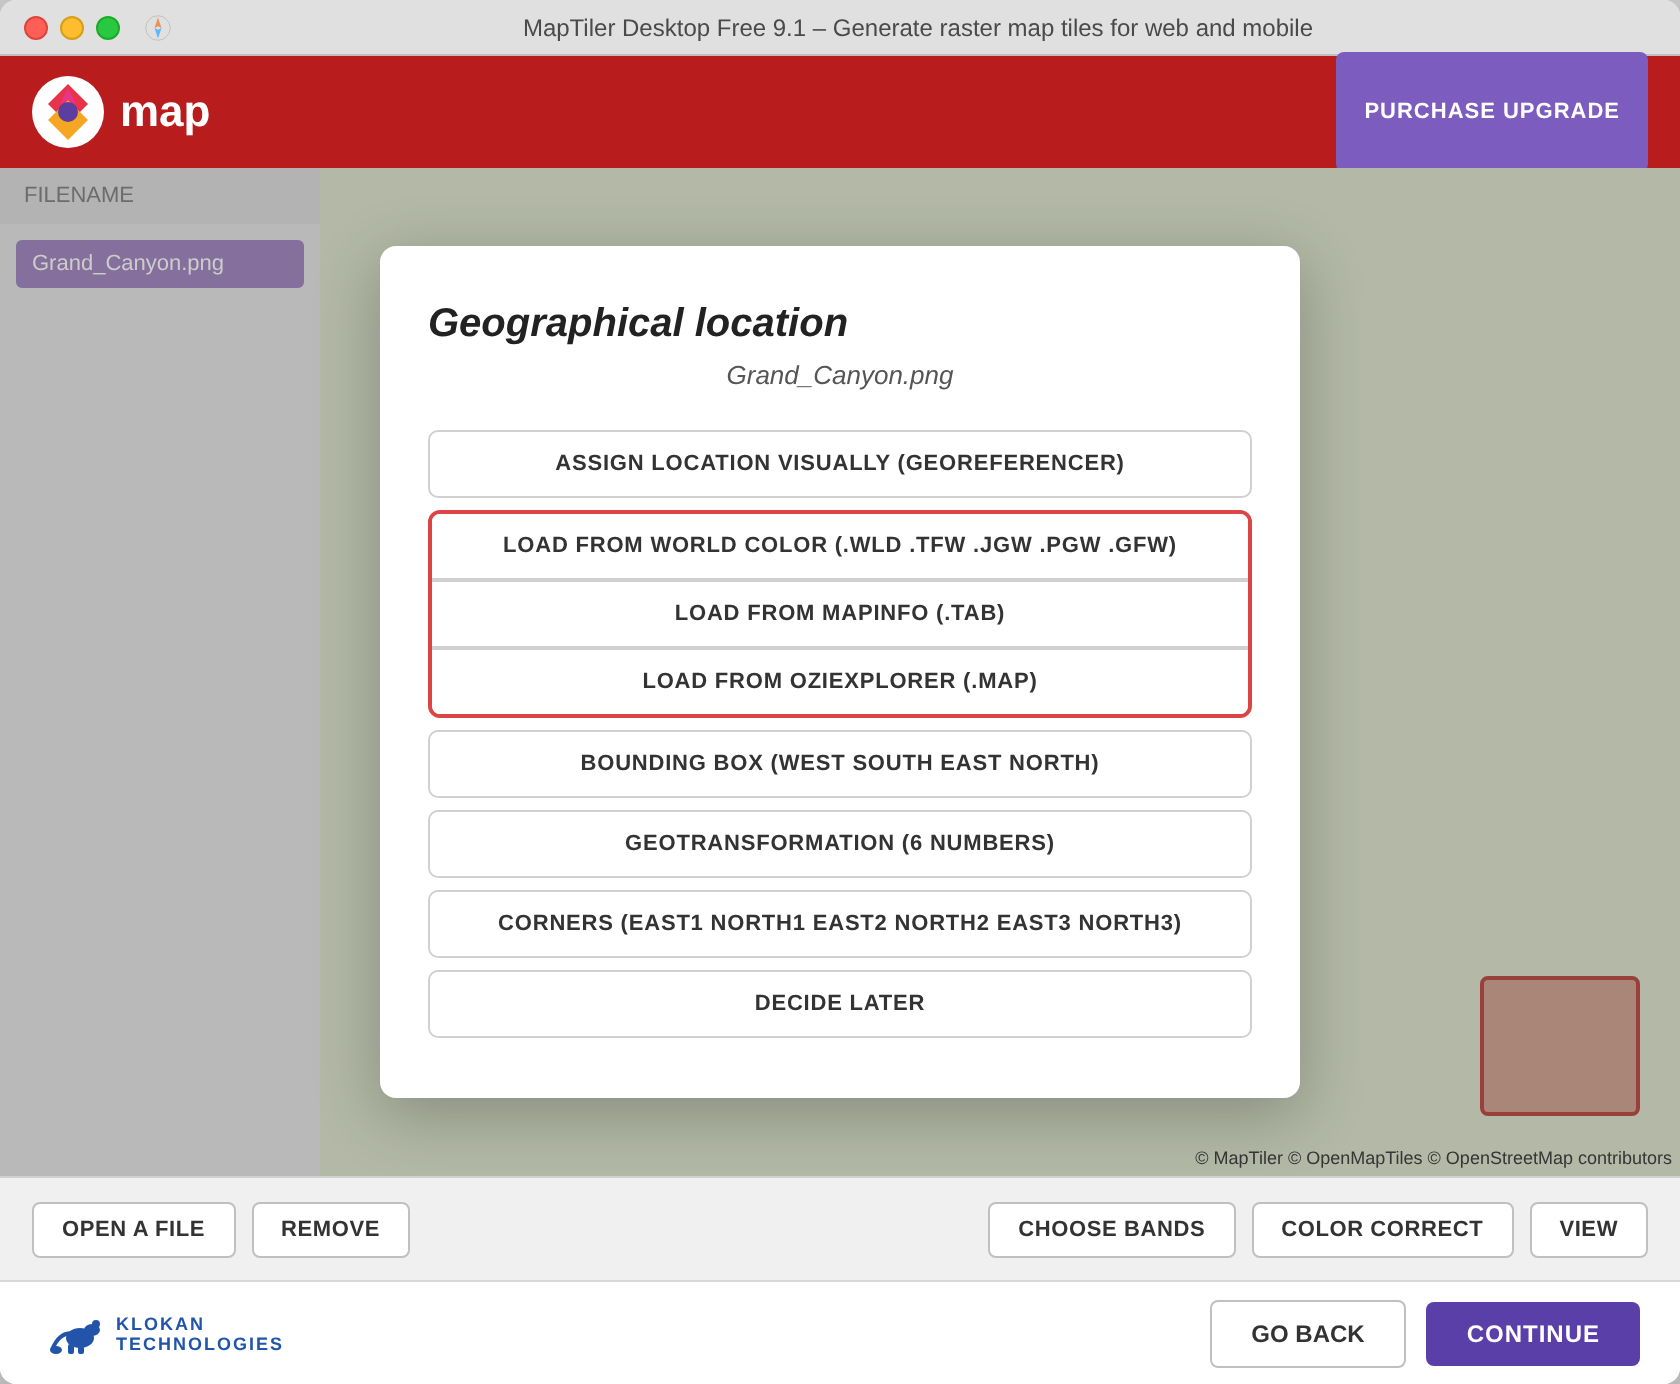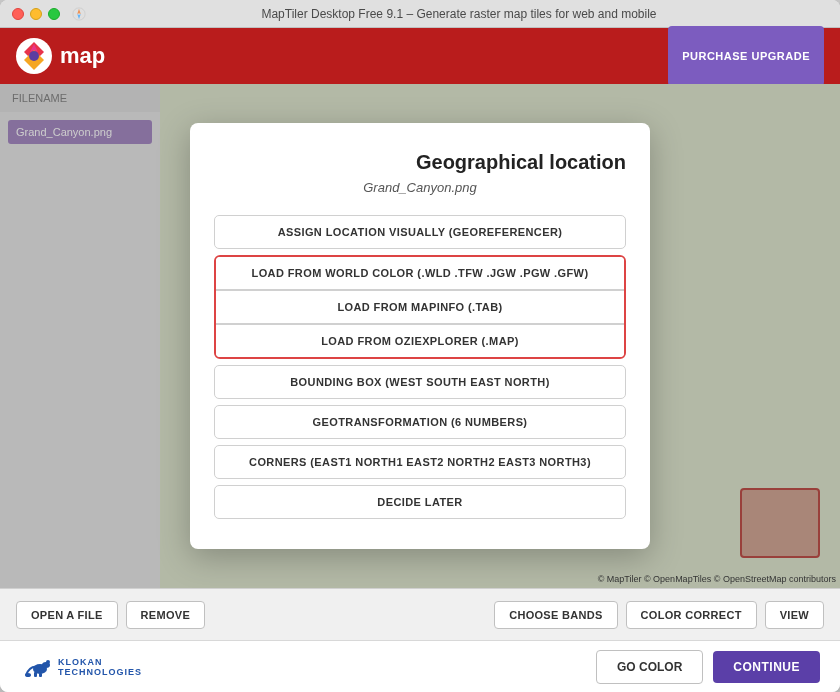--- a/index.html
+++ b/index.html
@@ -197,25 +197,26 @@
 
     .modal {
       background: white;
       border-radius: 8px;
       box-shadow: 0 8px 32px rgba(0,0,0,0.25);
       width: 460px;
       padding: 28px 24px 24px;
     }
 
     .modal-title {
-      text-align: right;
+      text-align: left;
       font-size: 20px;
       font-weight: 600;
       color: #222;
       margin-bottom: 6px;
+      font-style: italic;
     }
 
     .modal-subtitle {
       text-align: center;
       font-size: 13px;
       color: #555;
       margin-bottom: 20px;
       font-style: italic;
     }
 
@@ -454,17 +455,17 @@
           <path d="M6 20 Q10 10 18 12" stroke="#2255aa" stroke-width="2" fill="none"></path>
           <ellipse cx="8" cy="20" rx="3" ry="2"></ellipse>
         </g>
       </svg>
       <div style="display:flex;flex-direction:column;">
         <span style="font-size:9px;color:#2255aa;font-weight:700;letter-spacing:1px;">KLOKAN</span>
         <span style="font-size:9px;color:#2255aa;font-weight:700;letter-spacing:1px;">TECHNOLOGIES</span>
       </div>
     </div>
     <div class="footer-spacer"></div>
-    <button class="go-back-btn">GO COLOR</button>
+    <button class="go-back-btn">GO BACK</button>
     <button class="continue-btn">CONTINUE</button>
   </div>
 
 </div>
 
 </body></html>

